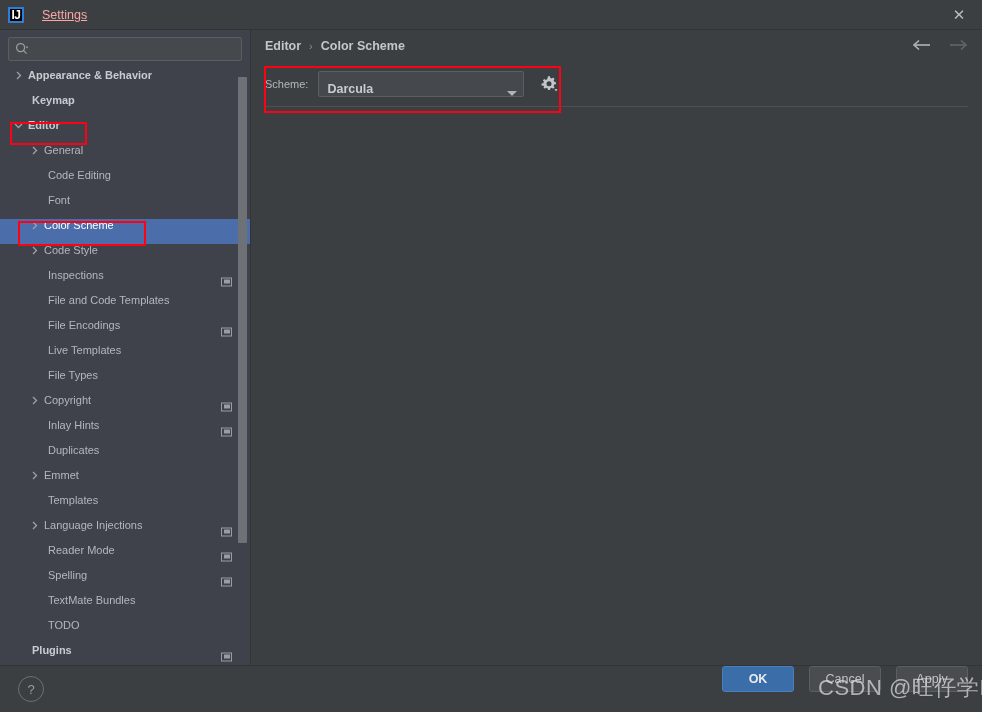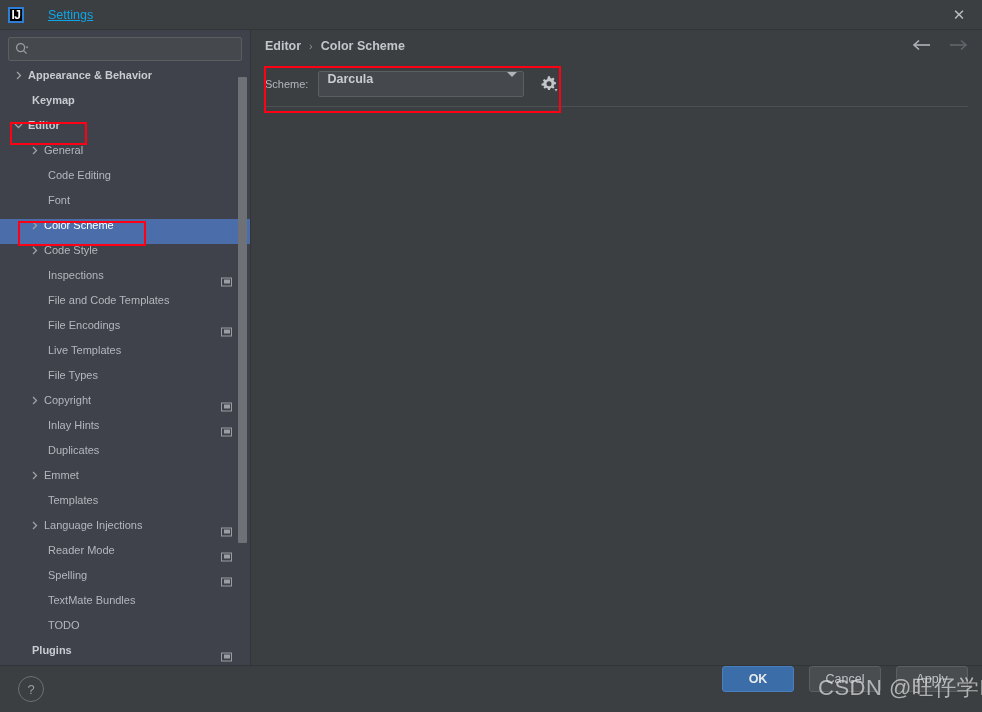--- a/index.html
+++ b/index.html
@@ -31,23 +31,23 @@
     margin-left: 8px;
     background: #000;
     border: 2px solid #2e7ed6;
     box-sizing: border-box;
     display: flex; align-items: center; justify-content: center;
     font-size: 12px; font-weight: bold; color: #fff;
     letter-spacing: -0.5px;
     line-height: 1;
   }
   .title-text {
-    margin-left: 24px;
+    margin-left: 18px;
     font-size: 12.5px;
-    color: #0ea5e9;
+    color: #fca5a5;
     text-decoration: underline;
   }
   .close-btn {
     position: absolute; right: 0; top: 0;
     width: 46px; height: 29px;
     display: flex; align-items: center; justify-content: center;
     color: #b9bcc0;
     font-size: 15px;
     cursor: pointer;
   }
@@ -162,21 +162,21 @@
     height: 44px; min-height: 44px;
     display: flex; align-items: center;
     padding: 0 14px;
   }
   .scheme-label { font-size: 11px; color: #b4b7bd; margin-right: 10px; }
   .combo {
     width: 190px; height: 24px;
     background: #45484d;
     border: 1px solid #5c5f61;
     border-radius: 2px;
-    display: flex; align-items: flex-start;
+    display: flex; align-items: flex-end;
     padding: 0 6px 0 8px;
     cursor: pointer;
   }
   .combo-value {
     flex: 1; font-size: 12.5px; font-weight: bold; color: #c8cbd0;
   }
   .combo-caret {
     width: 0; height: 0;
     border-left: 5px solid transparent;
     border-right: 5px solid transparent;

